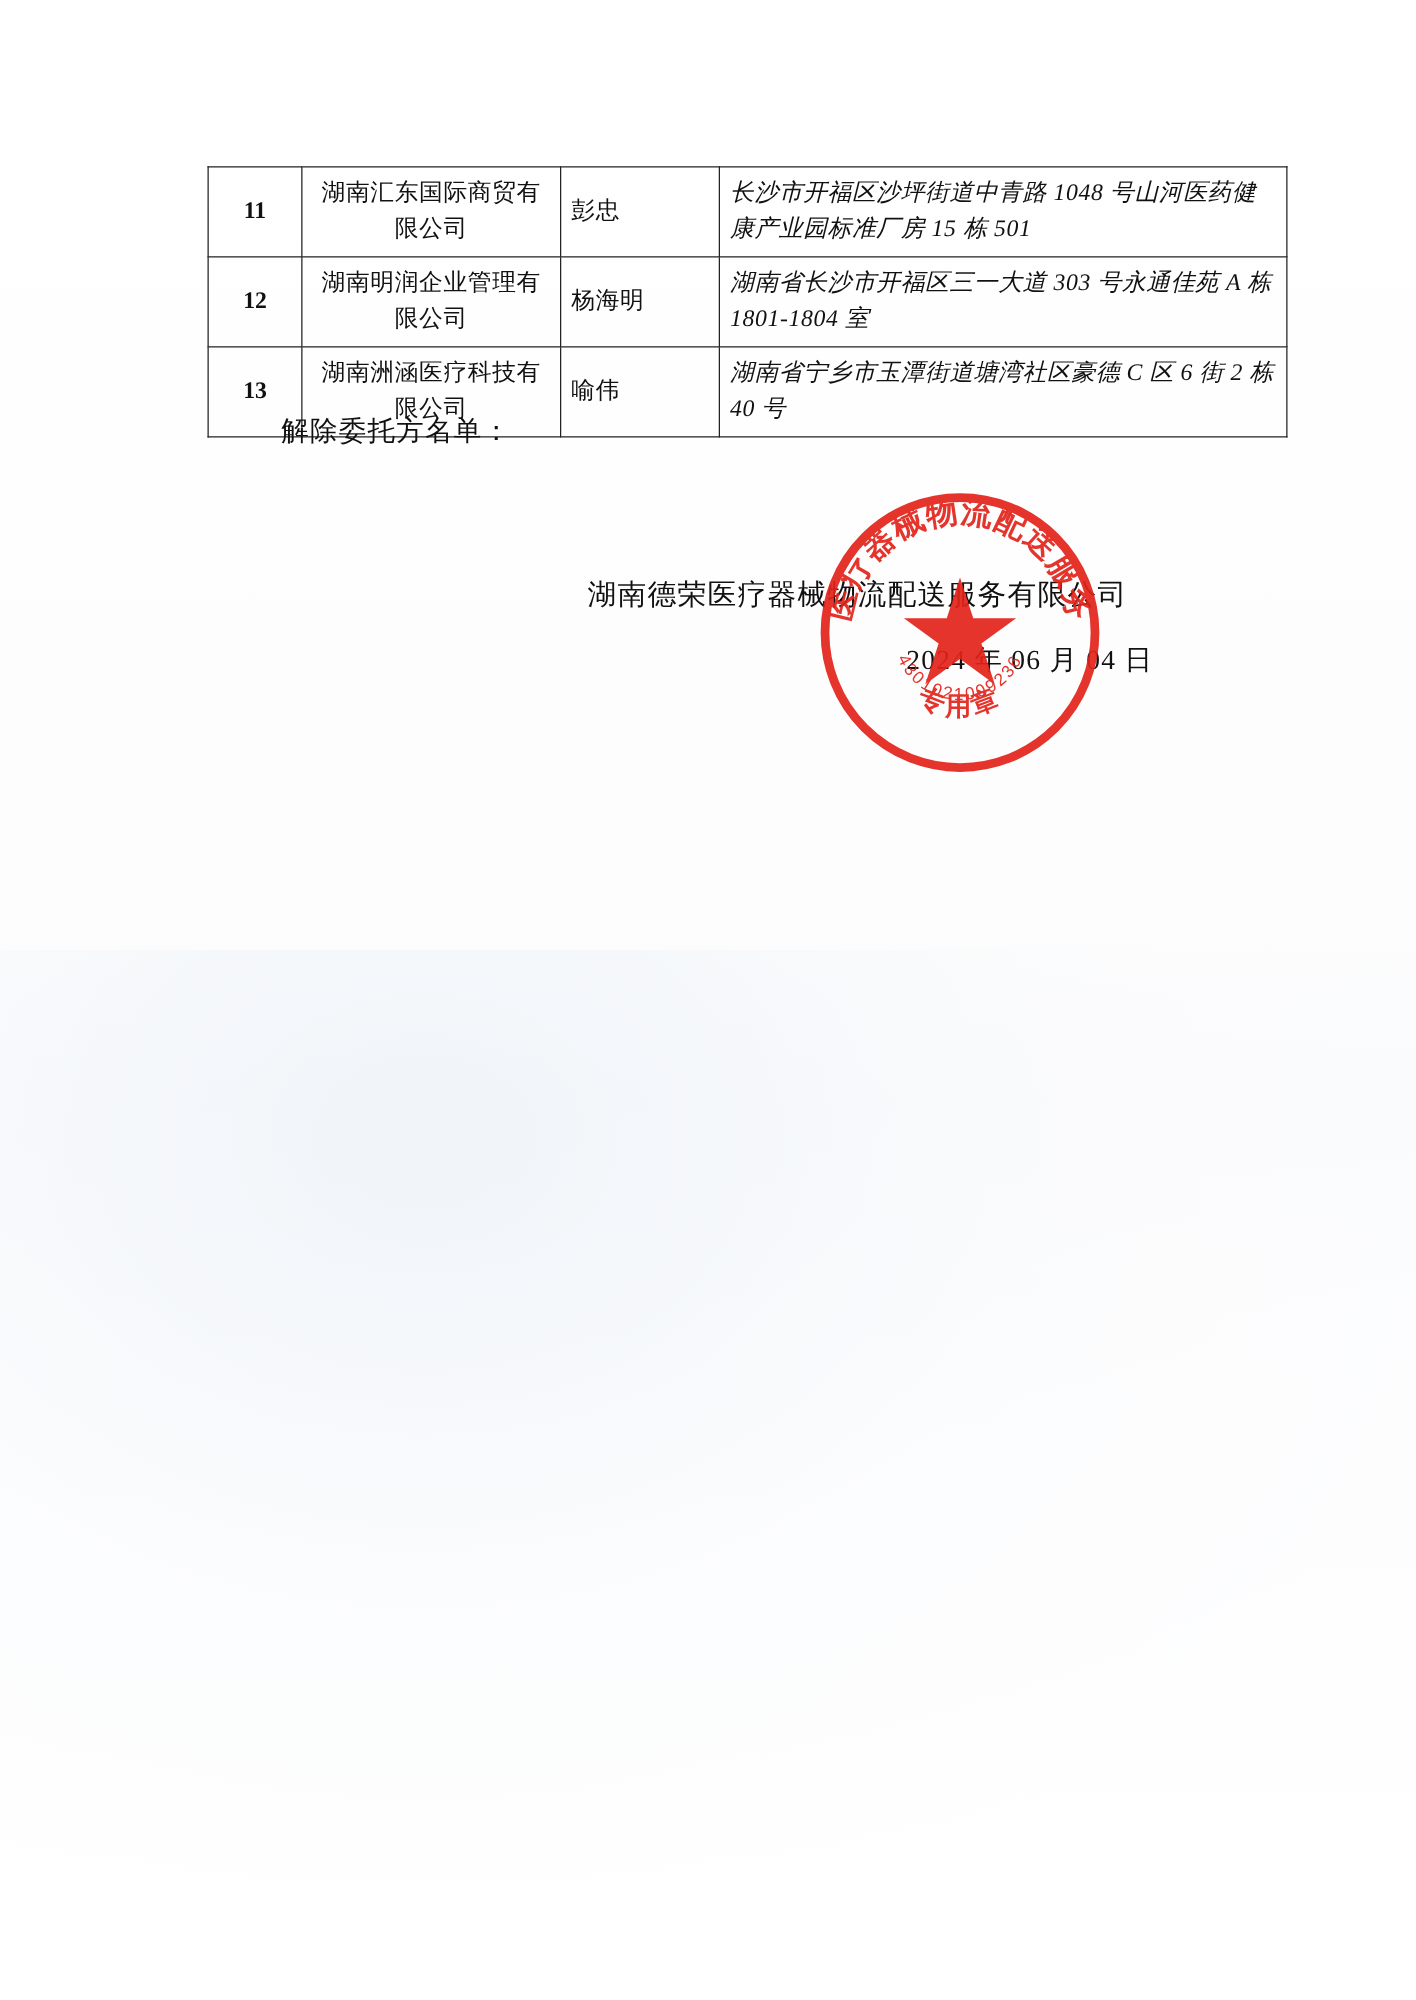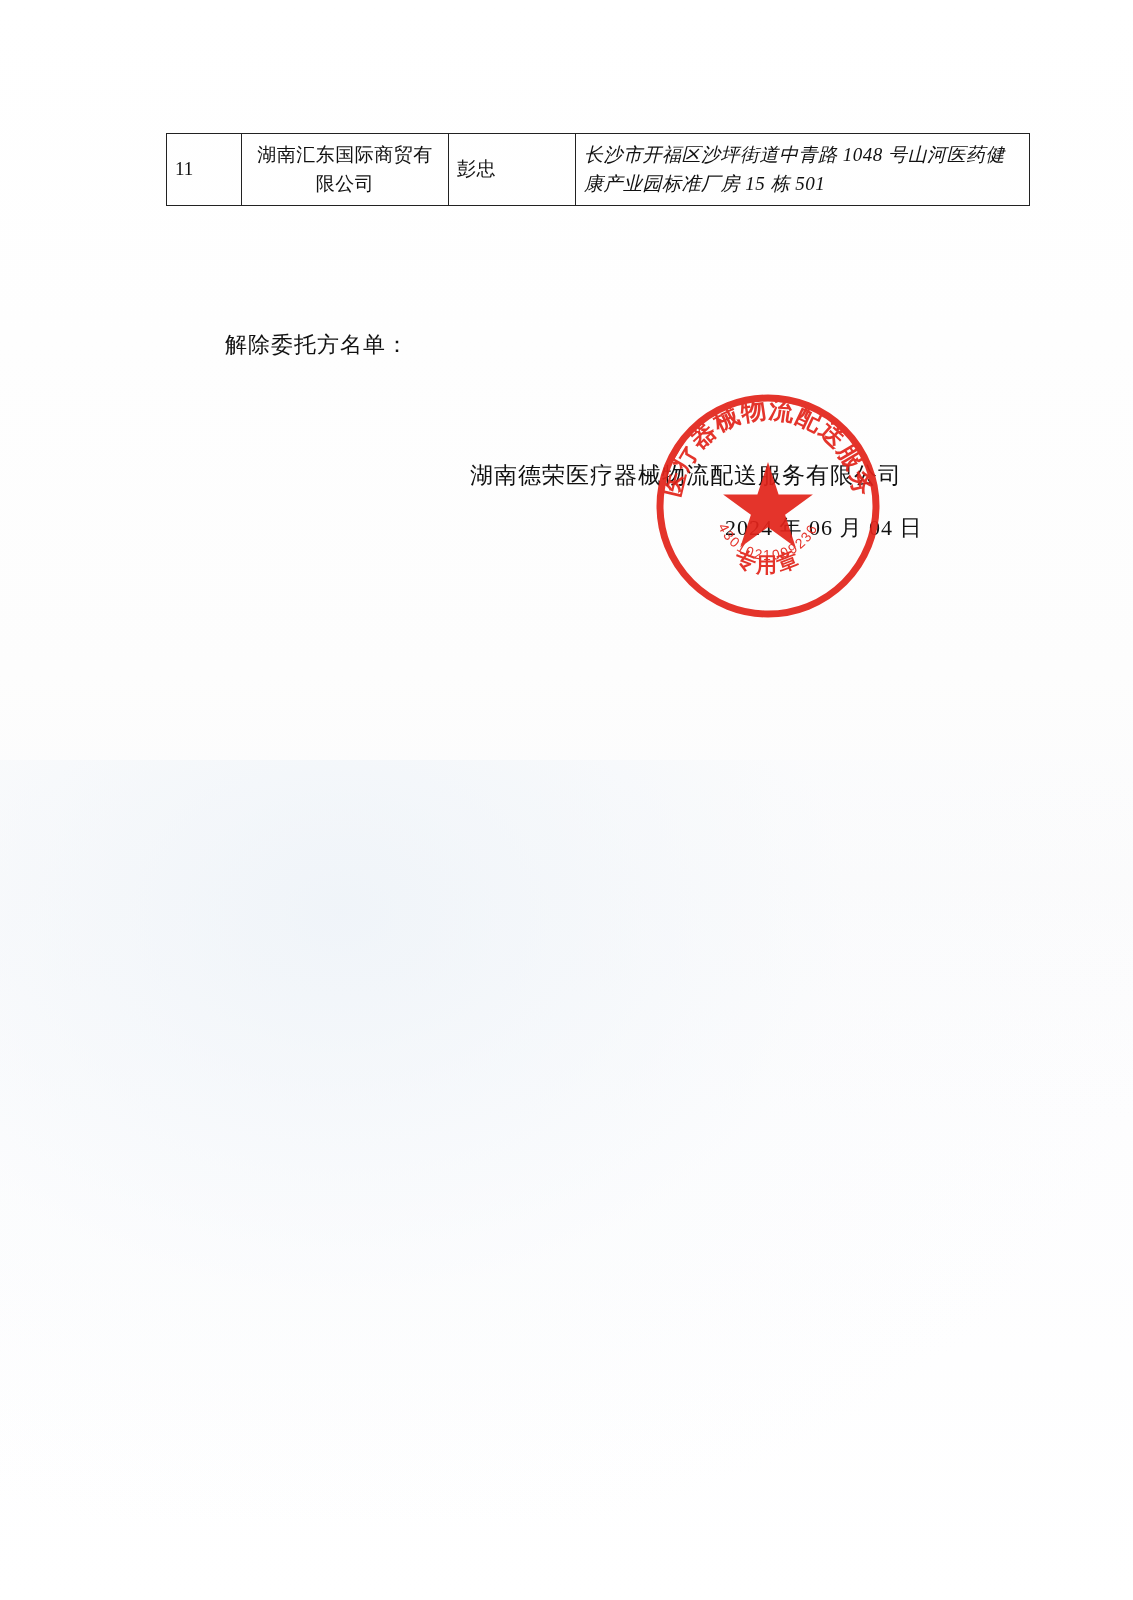--- a/index.html
+++ b/index.html
@@ -42,21 +42,21 @@
   }
   .doc-table td {
     border: 1px solid #222;
     padding: 7px 8px;
     font-size: 19px;
     line-height: 1.5;
     color: #111;
     vertical-align: middle;
     font-family: "Liberation Serif", serif;
   }
-  .col-idx { width: 58px; text-align: left; font-size: 18px; }
+  .col-idx { width: 58px; text-align: center; font-size: 18px; font-weight: bold; }
   .col-name { width: 190px; text-align: center; }
   .col-person { width: 110px; text-align: left; }
   .col-addr { width: 437px; text-align: left; font-style: italic; }
 
   .cn { font-family: "Liberation Serif", serif; letter-spacing: 0.5px; }
 
   .section-label {
     position: absolute;
     left: 225px;
     top: 330px;
@@ -105,20 +105,32 @@
   <div class="scan-tint"></div>
 
   <table class="doc-table">
     <tbody>
       <tr>
         <td class="col-idx">11</td>
         <td class="col-name cn">湖南汇东国际商贸有限公司</td>
         <td class="col-person cn">彭忠</td>
         <td class="col-addr cn">长沙市开福区沙坪街道中青路 1048 号山河医药健康产业园标准厂房 15 栋 501</td>
       </tr>
+      <tr>
+        <td class="col-idx">12</td>
+        <td class="col-name cn">湖南明润企业管理有限公司</td>
+        <td class="col-person cn">杨海明</td>
+        <td class="col-addr cn">湖南省长沙市开福区三一大道 303 号永通佳苑 A 栋 1801-1804 室</td>
+      </tr>
+      <tr>
+        <td class="col-idx">13</td>
+        <td class="col-name cn">湖南洲涵医疗科技有限公司</td>
+        <td class="col-person cn">喻伟</td>
+        <td class="col-addr cn">湖南省宁乡市玉潭街道塘湾社区豪德 C 区 6 街 2 栋 40 号</td>
+      </tr>
     </tbody>
   </table>
 
   <div class="section-label cn">解除委托方名单：</div>
 
   <div class="signature-block">
     <div class="sign-company cn">湖南德荣医疗器械物流配送服务有限公司</div>
     <div class="sign-date">2024 年 06 月 04 日</div>
   </div>
 

